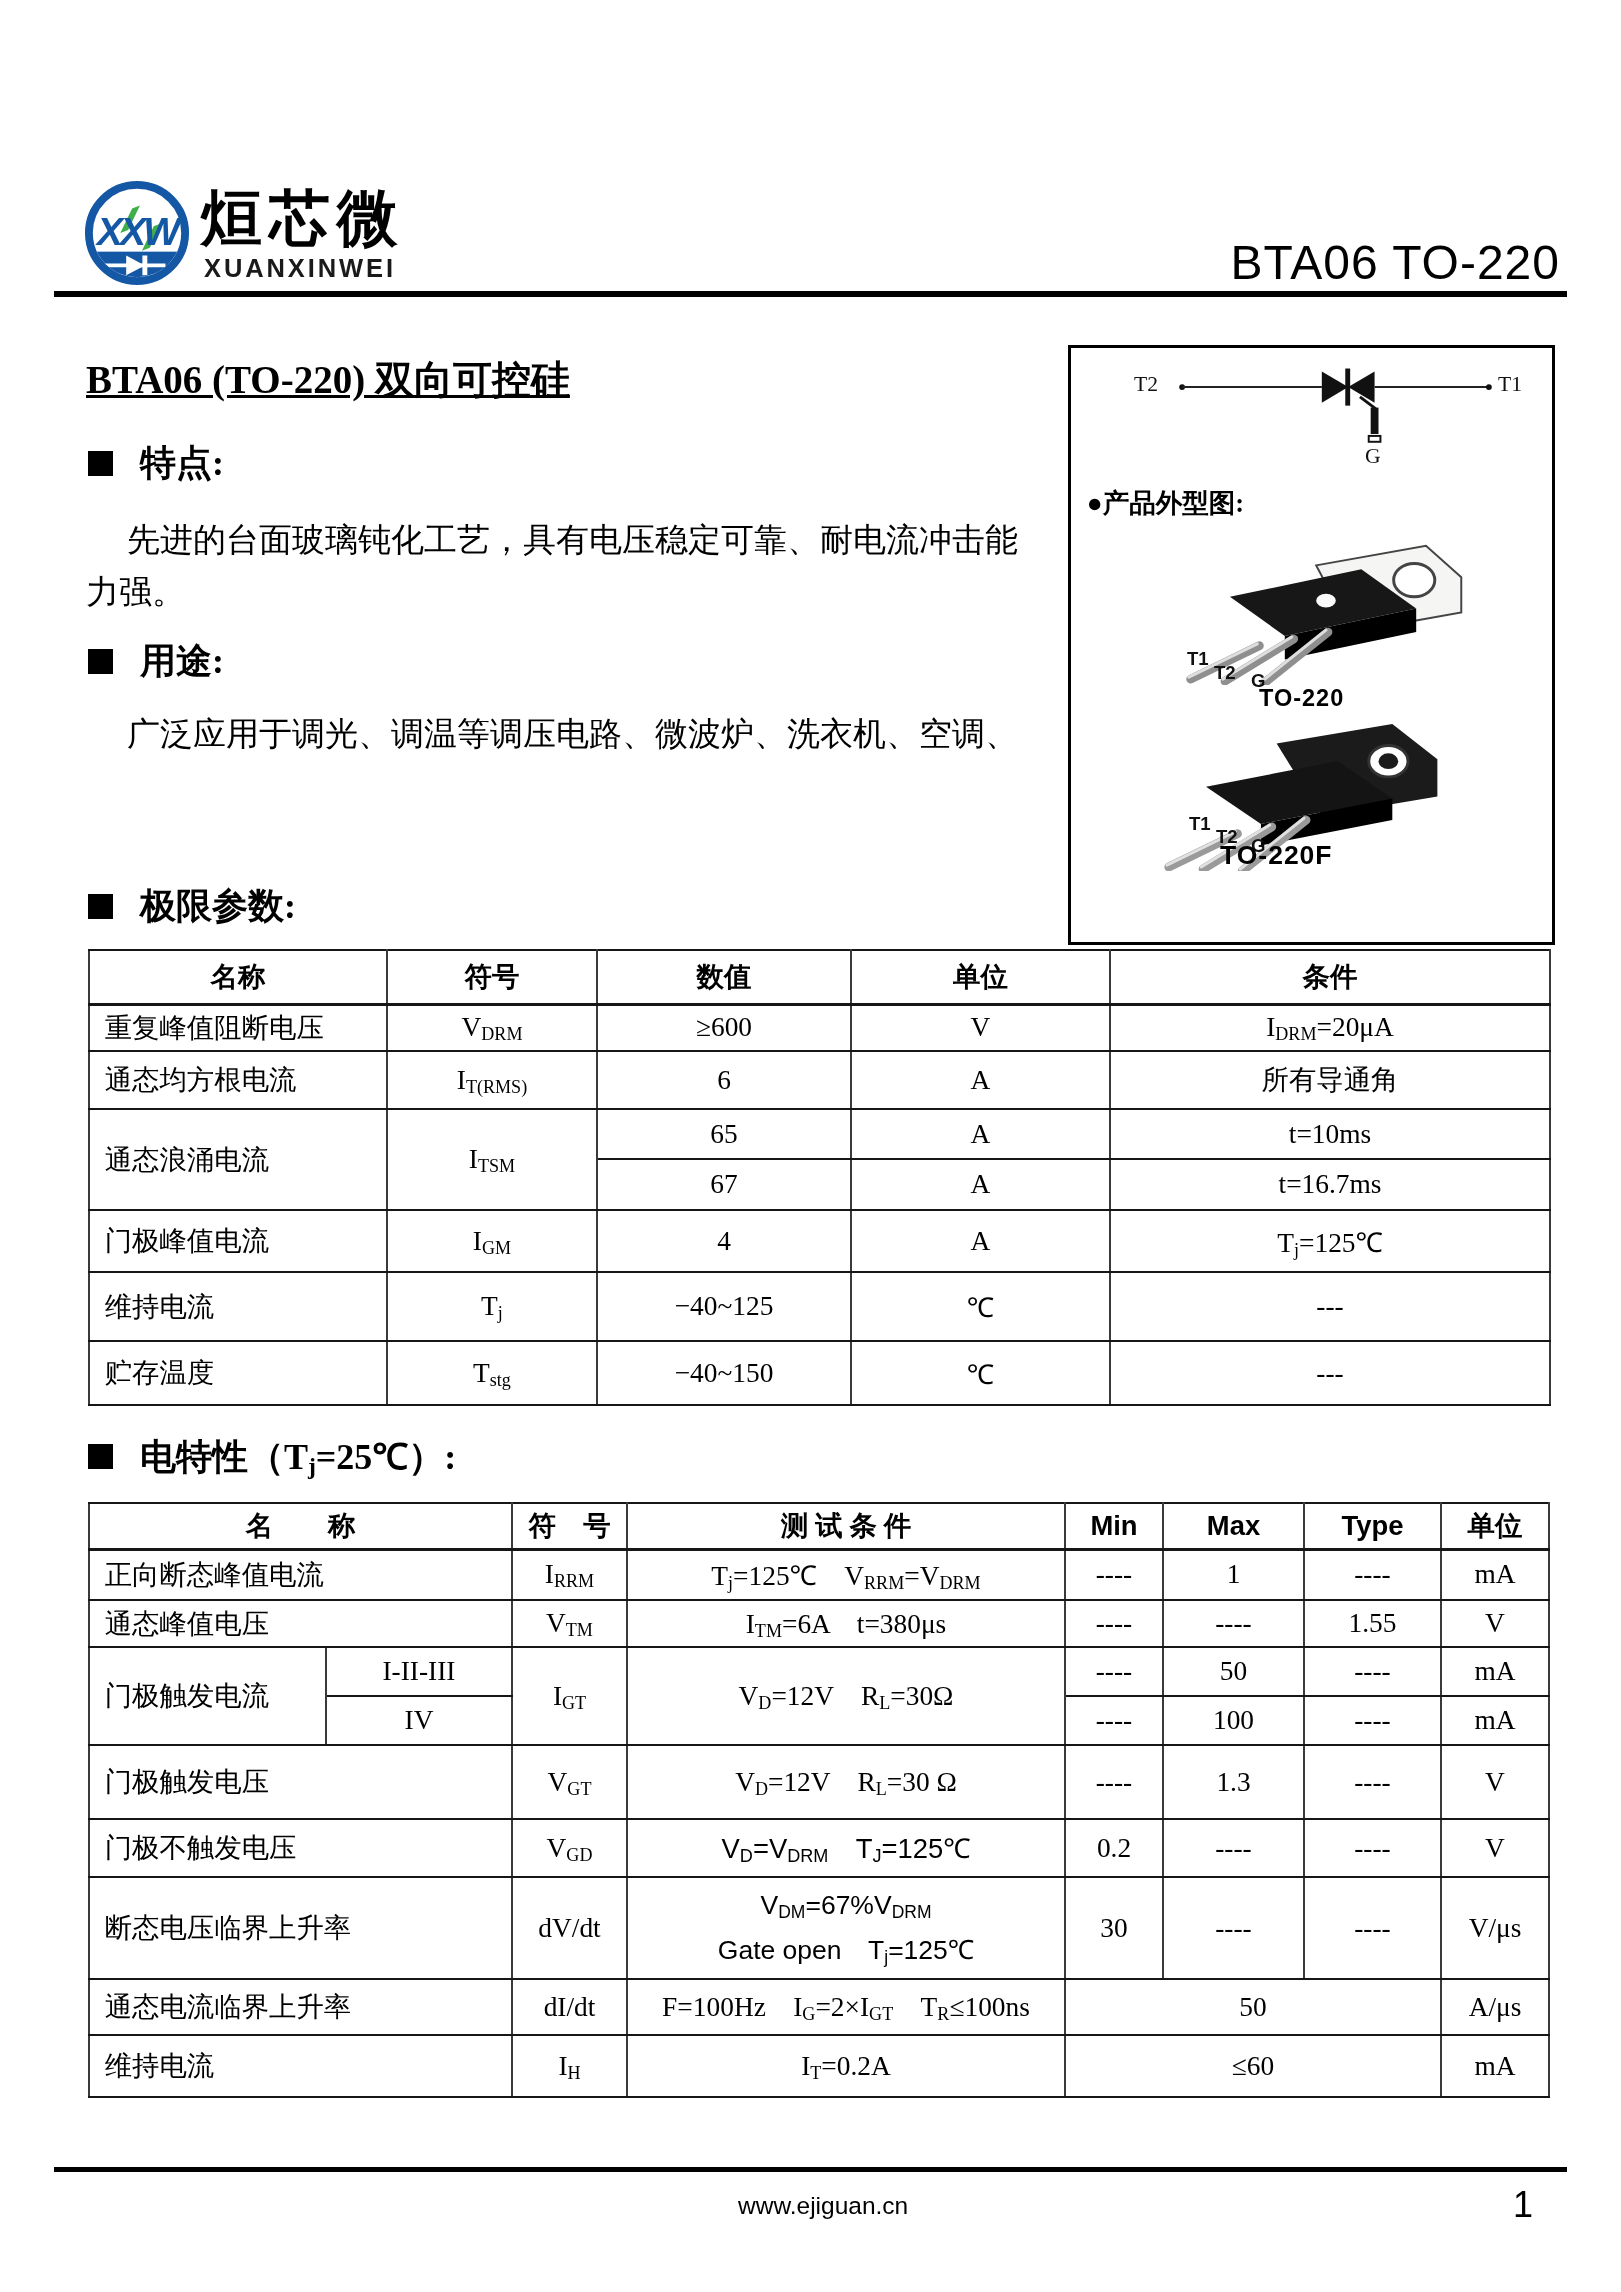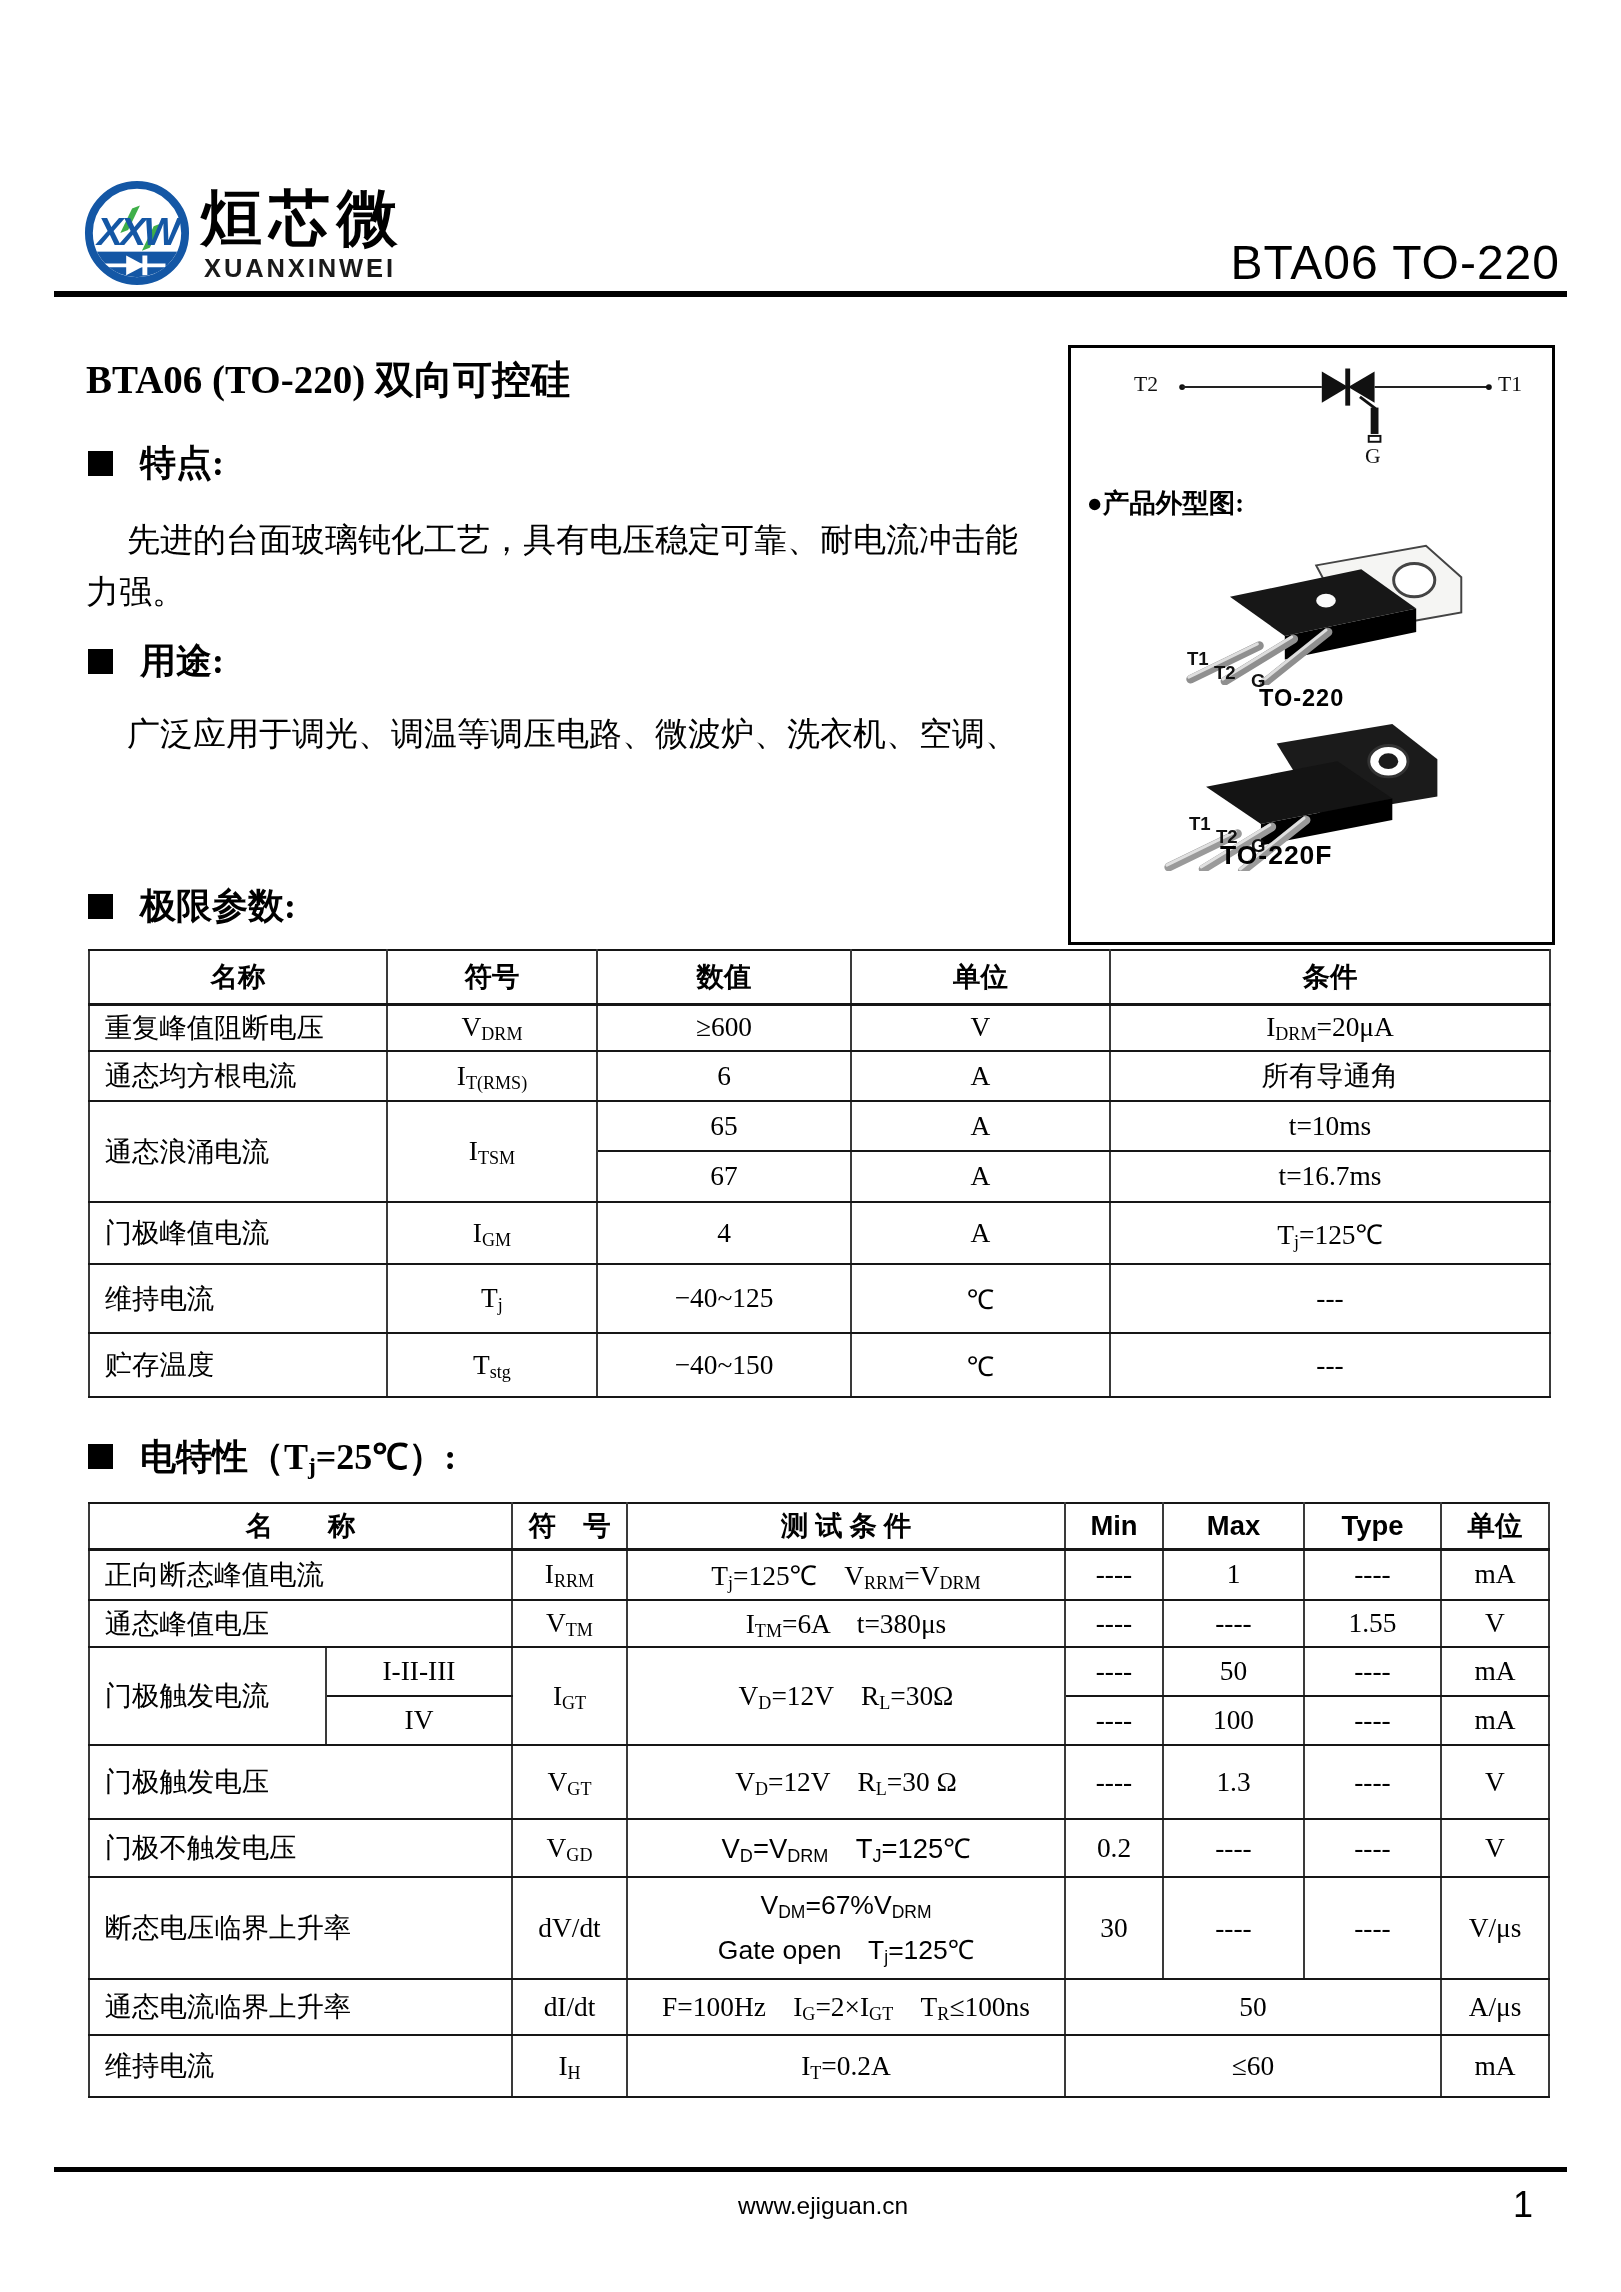--- a/index.html
+++ b/index.html
@@ -10,21 +10,21 @@
   .rule-bottom {left:54px; top:2167px; width:1513px; height:4.9px;}
 
   
   #logo-svg {position:absolute; left:83px; top:179px; width:108px; height:108px;}
   .logo-letters {position:absolute; left:90px; top:210px; width:94px; text-align:center;
                  font:italic 800 39px "Liberation Sans", sans-serif; color:#1457a5; letter-spacing:-2.9px;}
   .brand-cn {position:absolute; left:201px; top:188px; font:700 61px/1 "Liberation Sans", sans-serif; letter-spacing:6.9px;}
   .brand-en {position:absolute; left:204px; top:256px; font:700 25.5px/1 "Liberation Sans", sans-serif; letter-spacing:2.9px; color:#1a1a1a;}
   .doc-num {position:absolute; right:61px; top:239px; font:400 48px/1 "Liberation Sans", sans-serif; letter-spacing:1px;}
 
-  .title {position:absolute; left:86px; top:353px; font-weight:700; font-size:39px; white-space:nowrap;}
+  .title {position:absolute; left:86px; top:353px; font-weight:700; font-size:39px; white-space:nowrap;text-decoration:underline;}
 
   .sec-head {position:absolute; display:flex; align-items:center; gap:27.4px; font-weight:700; font-size:36px; white-space:nowrap;}
   .sq {width:24.5px; height:24.5px; background:#000; flex:none;}
 
   .pline {position:absolute; left:86px; white-space:nowrap; font-size:33px;}
   .indent {padding-left:41px;}
 
   
   .figure {position:absolute; left:1068px; top:345px; width:487px; height:600px; border:3.9px solid #000; box-sizing:border-box;}
   .figure svg {position:absolute;}
@@ -176,21 +176,21 @@
       <td>单位</td>
       <td>条件</td>
     </tr>
     <tr style="height:47px">
       <td class="ln">重复峰值阻断电压</td>
       <td>V<sub>DRM</sub></td>
       <td>≥600</td>
       <td>V</td>
       <td>I<sub>DRM</sub>=20μA</td>
     </tr>
-    <tr style="height:50px">
+    <tr style="height:58px">
       <td class="ln">通态均方根电流</td>
       <td>I<sub>T(RMS)</sub></td>
       <td>6</td>
       <td>A</td>
       <td>所有导通角</td>
     </tr>
     <tr style="height:50px">
       <td class="ln" rowspan="2">通态浪涌电流</td>
       <td rowspan="2">I<sub>TSM</sub></td>
       <td>65</td>

